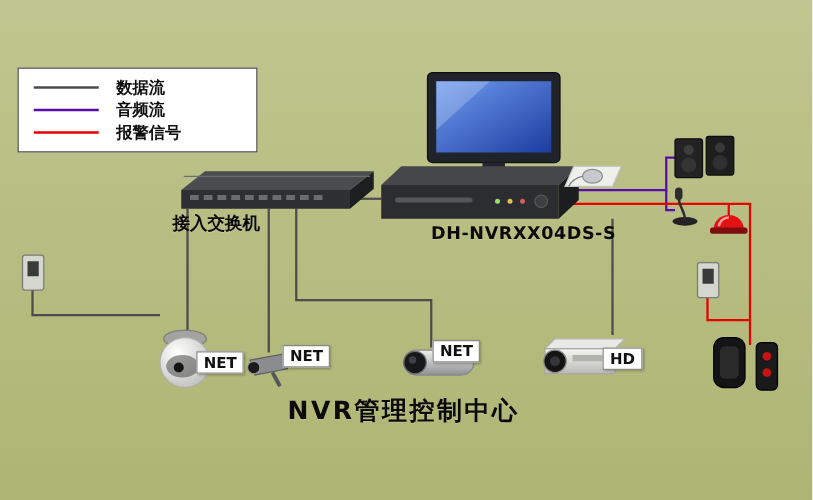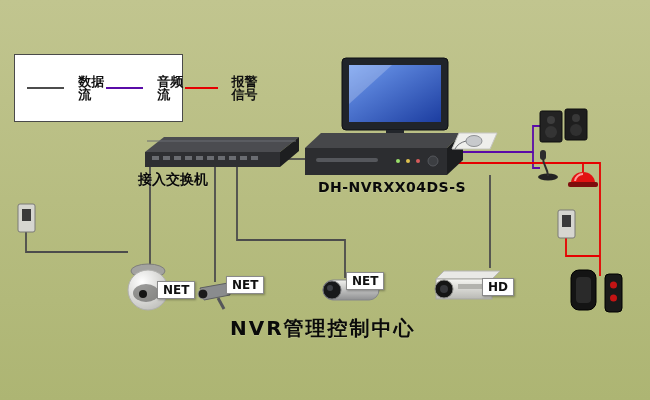--- a/index.html
+++ b/index.html
@@ -4,23 +4,23 @@
 <style>
   * { margin:0; padding:0; box-sizing:border-box; }
   html,body { width:650px; height:400px; }
   body { font-family:"DejaVu Sans","Liberation Sans",sans-serif; }
   .stage {
     position:relative; width:650px; height:400px; overflow:hidden;
     background:linear-gradient(#c1c58f, #adb573);
   }
   .stage > svg { position:absolute; left:0; top:0; }
   .legend {
-    position:absolute; left:14px; top:54px; width:169px; height:68px;
+    position:absolute; left:14px; top:54px; width:192px; height:68px;
     background:#ffffff; border:1px solid #4a4a4a;
-    display:flex; flex-direction:row; justify-content:space-around;
+    display:flex; flex-direction:column; justify-content:space-around;
     padding:6px 12px;
   }
   .legend-row { display:flex; align-items:center; gap:14px; }
   .swatch { display:inline-block; width:52px; height:2px; background:#444; }
   .legend-label { font-size:13px; font-weight:bold; color:#101010; line-height:1; }
   .label {
     position:absolute; font-weight:bold; color:#0a0a0a; line-height:1.15;
     text-shadow:0 1px 0 rgba(255,255,255,0.15);
   }
   .badge {
@@ -193,21 +193,21 @@
       <span class="swatch" style="background: rgb(90, 12, 168);"></span>
       <span class="legend-label">音频流</span>
     </div>
     <div class="legend-row">
       <span class="swatch" style="background: rgb(230, 0, 0);"></span>
       <span class="legend-label">报警信号</span>
     </div>
   </div>
 
   <div class="label" style="left:106px;top:171px;width:134px;text-align:center;font-size:14px;">接入交换机</div>
-  <div class="label" style="left:304px;top:179px;width:176px;text-align:center;font-size:14px;letter-spacing:0.5px;">DH-NVRXX04DS-S</div>
+  <div class="label" style="left:317px;top:179px;width:176px;text-align:right;font-size:14px;letter-spacing:0.5px;">DH-NVRXX04DS-S</div>
   <div class="label" style="left:230px;top:317px;width:250px;text-align:left;font-size:20px;letter-spacing:2px;">NVR管理控制中心</div>
 
   <div class="badge" style="left:157px;top:281px;">NET</div>
   <div class="badge" style="left:226px;top:276px;">NET</div>
   <div class="badge" style="left:346px;top:272px;">NET</div>
   <div class="badge" style="left:482px;top:278px;">HD</div>
 
 </div>
 
 </body></html>

